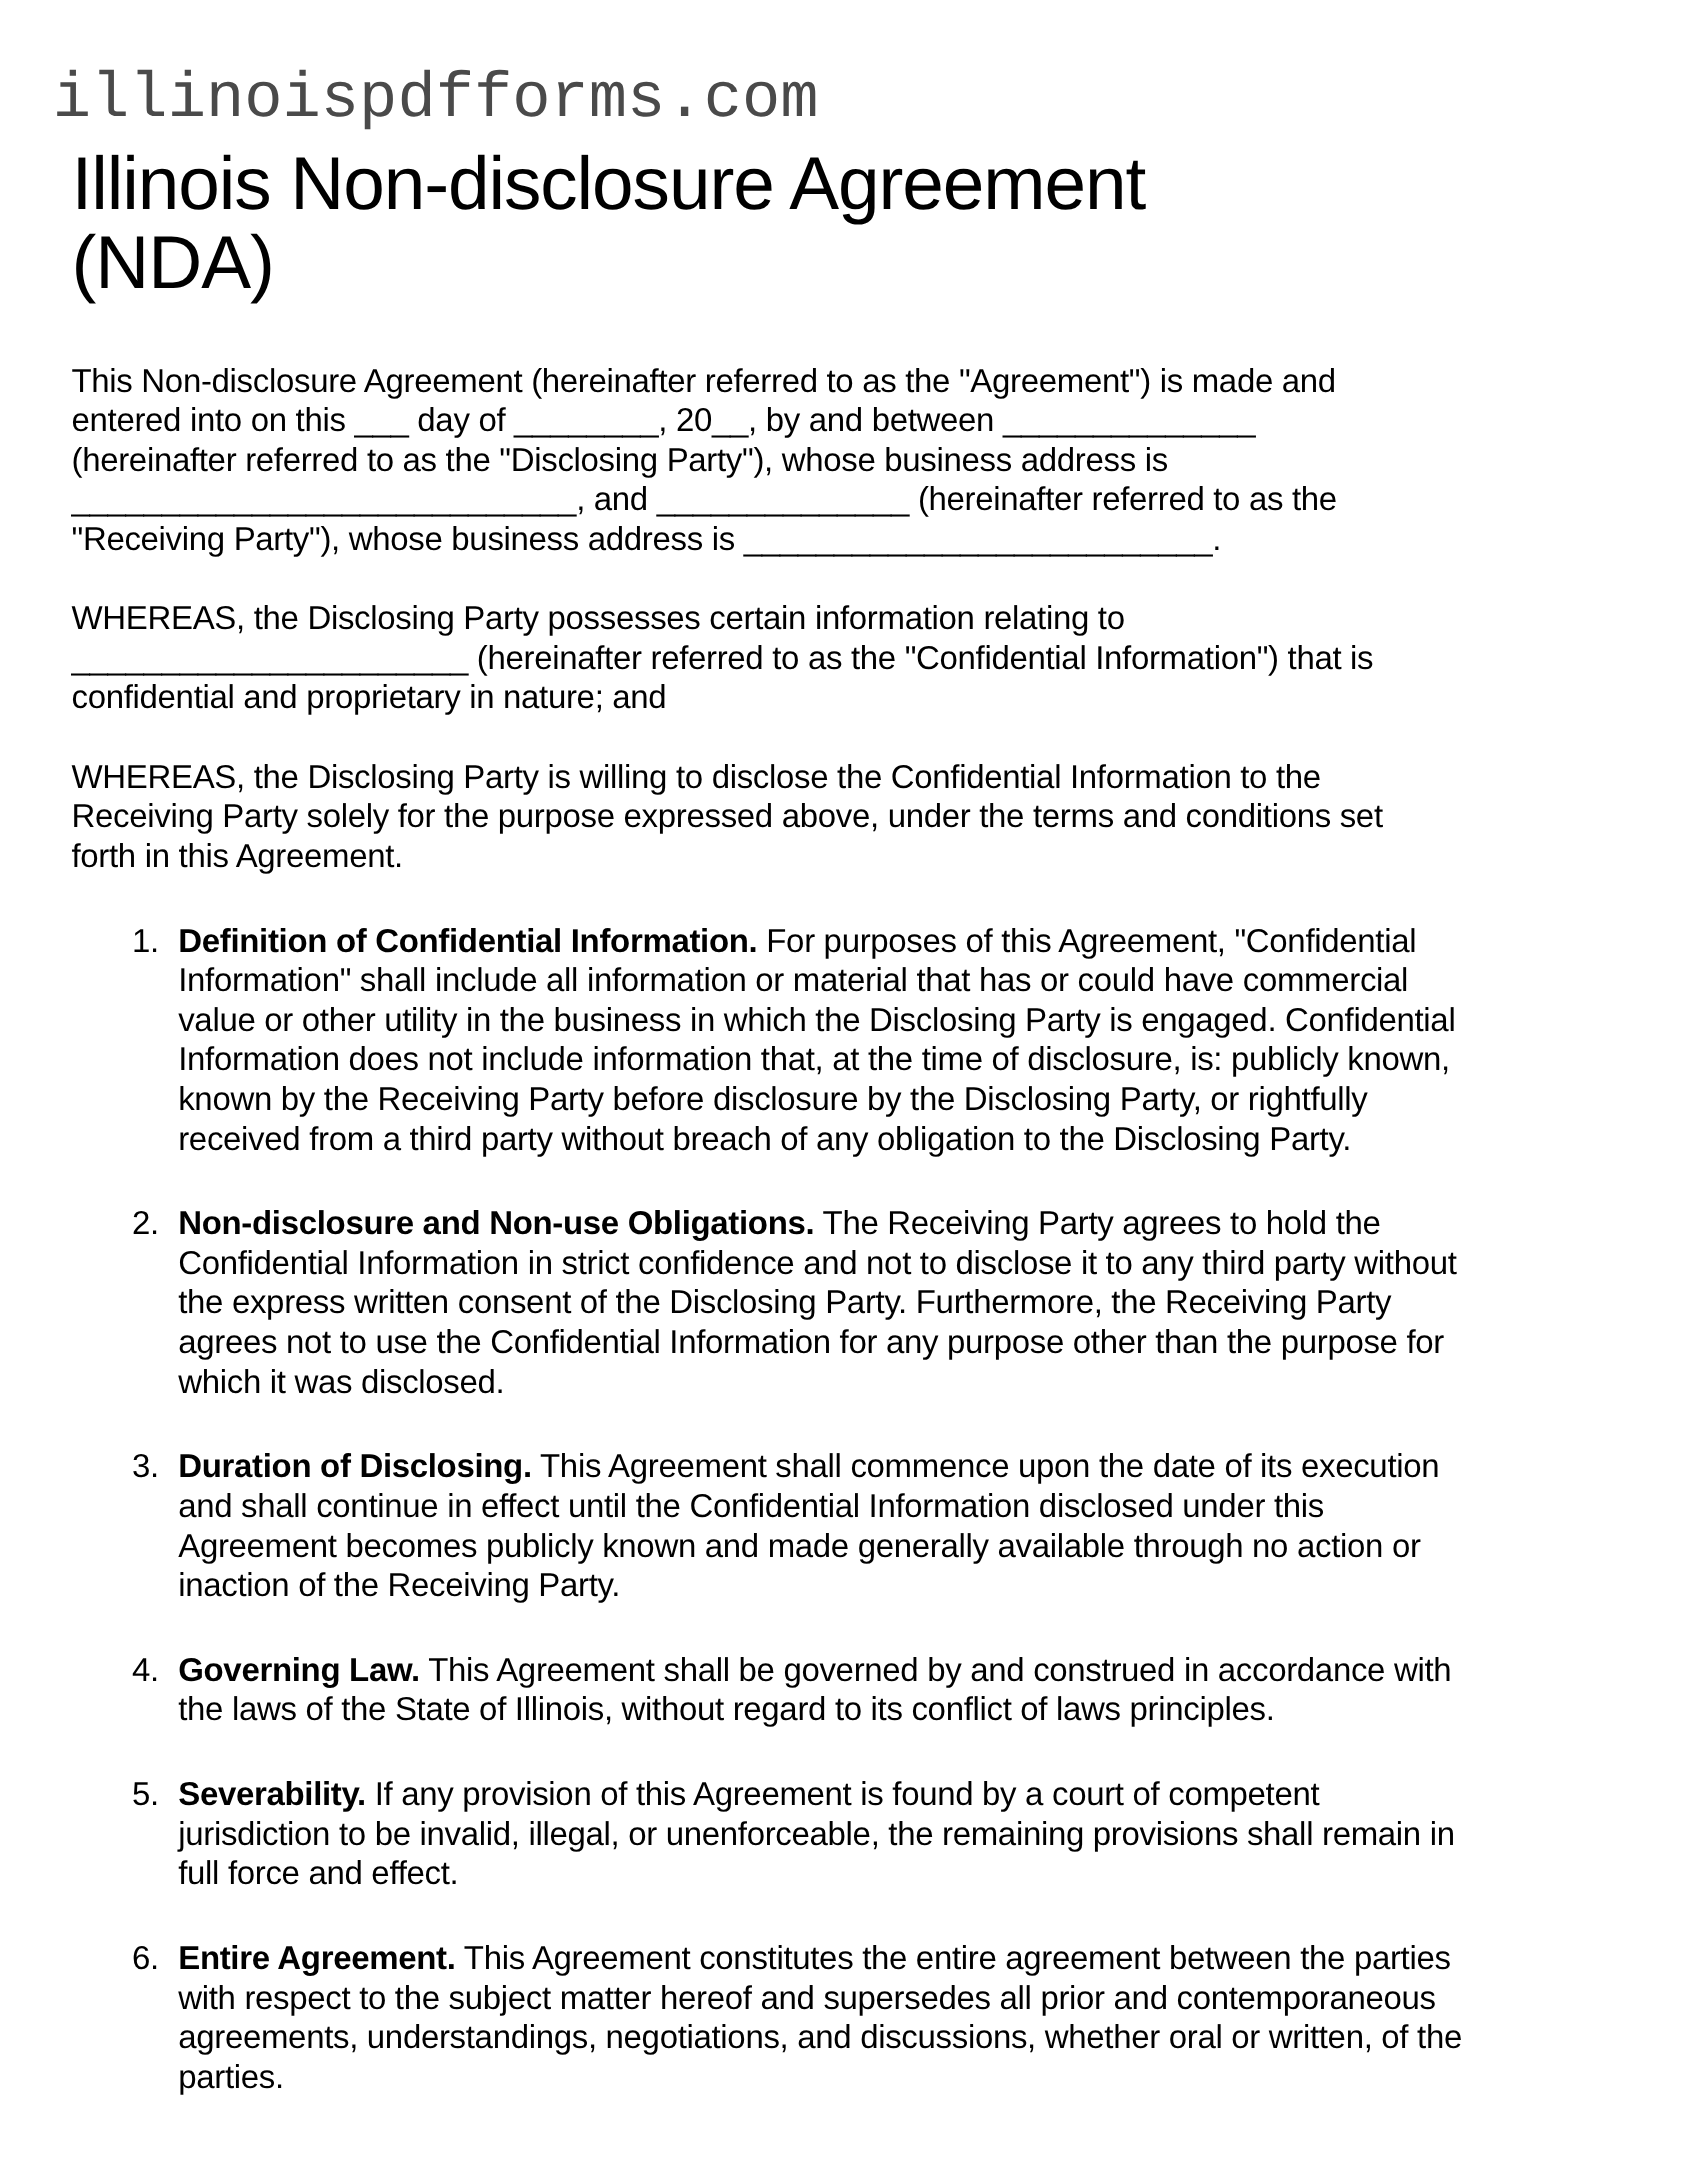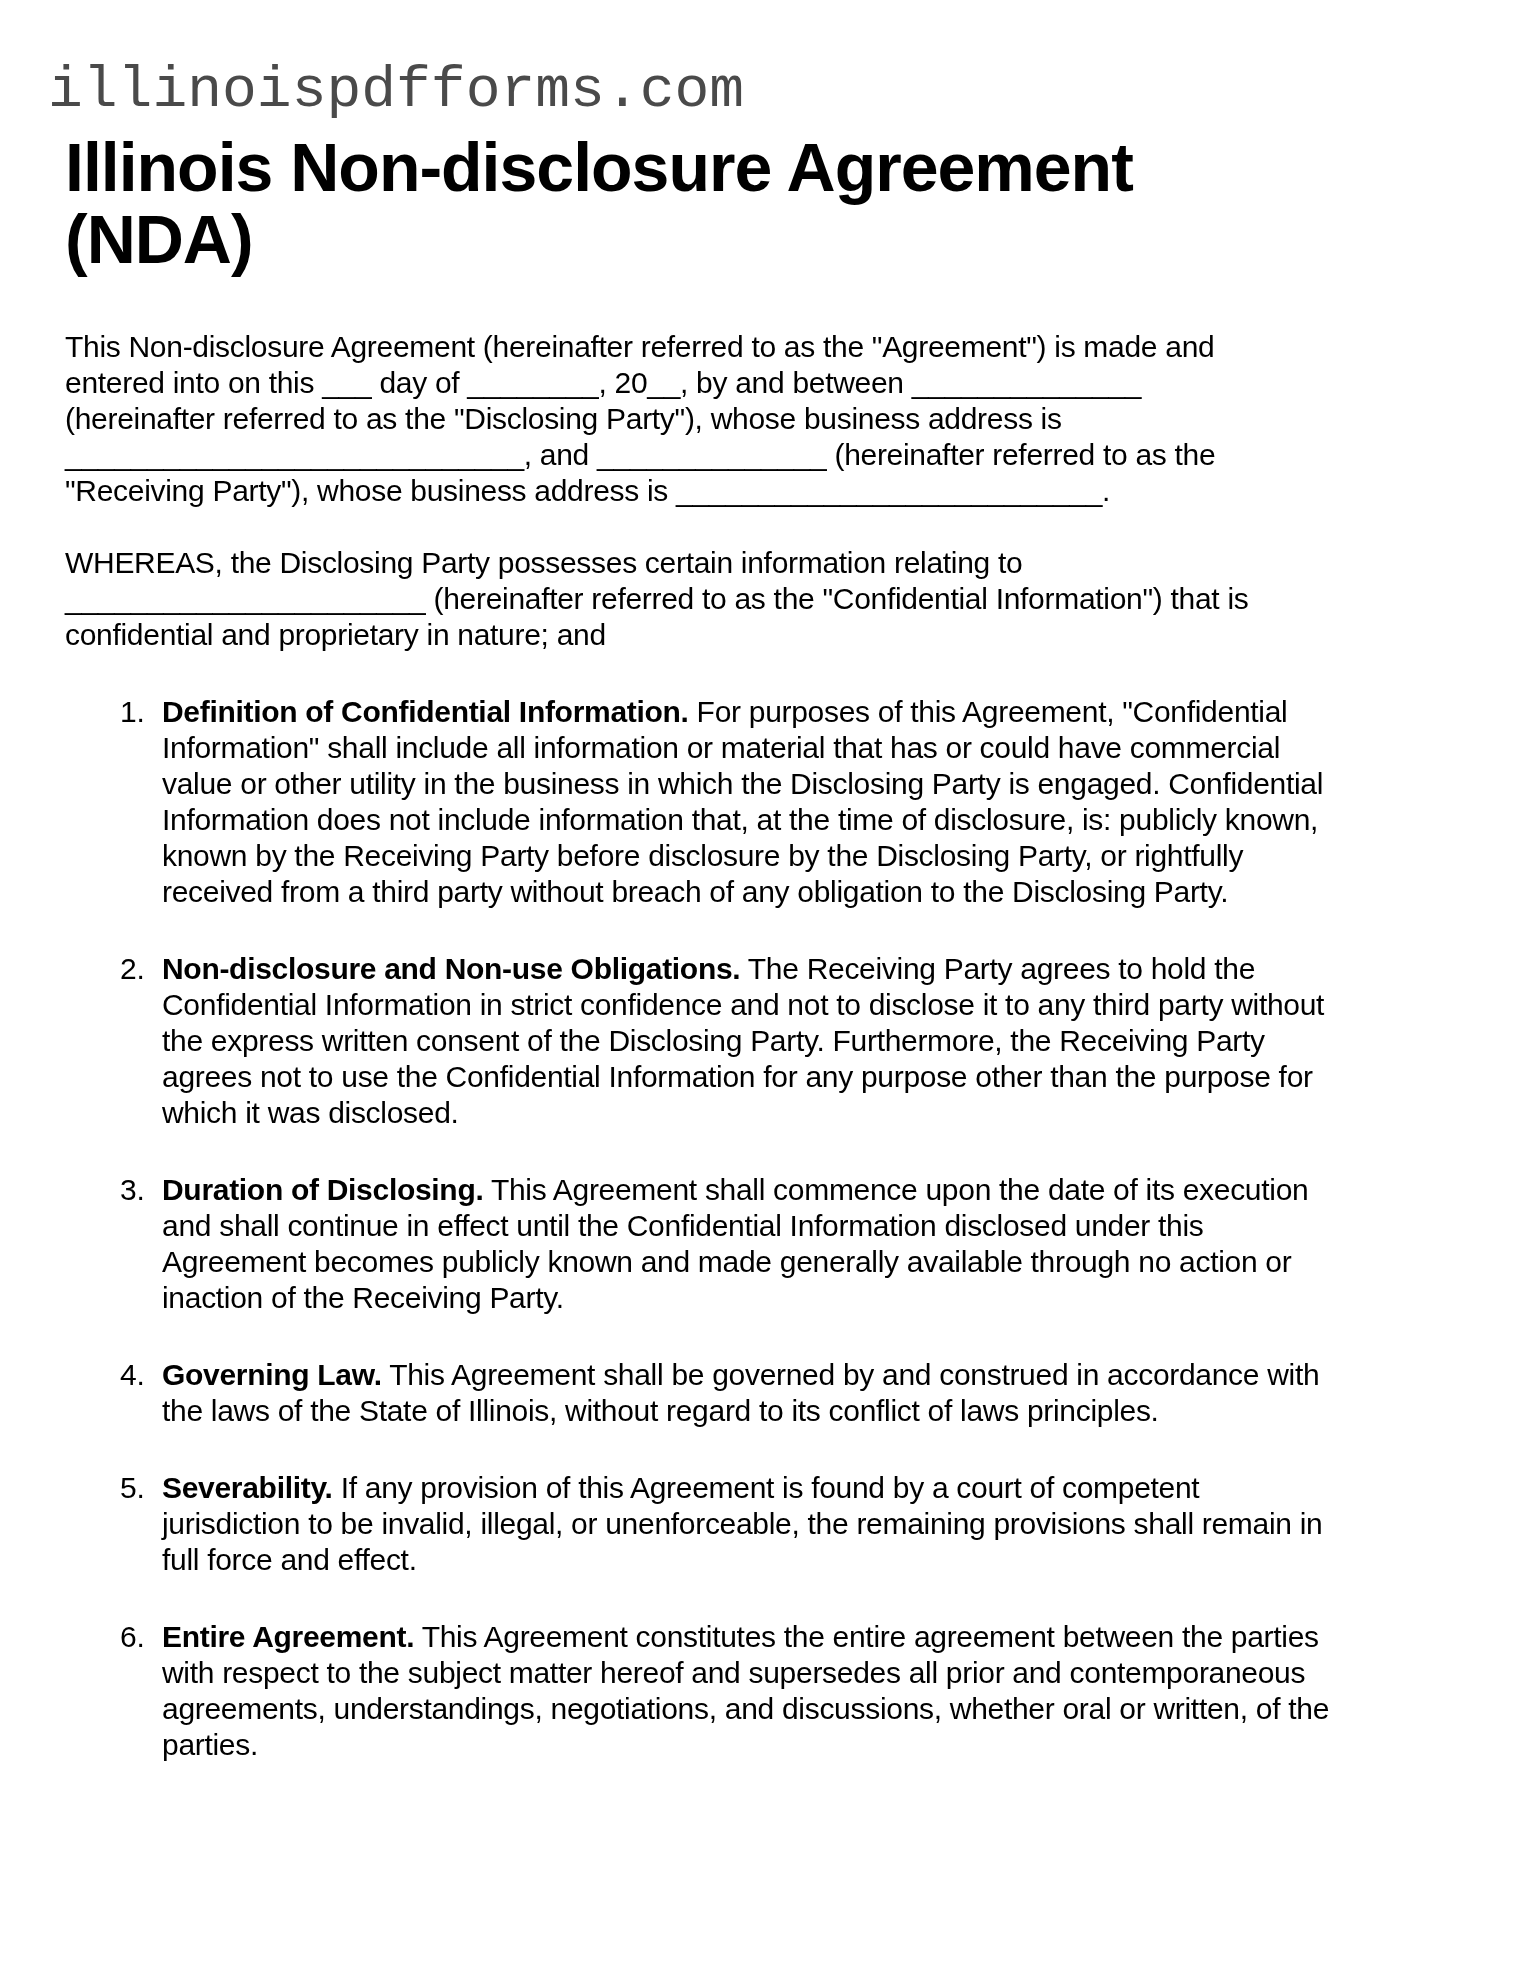--- a/index.html
+++ b/index.html
@@ -24,21 +24,21 @@
     font-family: "Liberation Mono", "DejaVu Sans Mono", monospace;
     font-size: 58px;
     line-height: 1.1;
     color: #4a4a4a;
     margin-left: -17px;
     white-space: nowrap;
     margin-top: 33px;
   }
   h1.doc-title {
     font-family: "Liberation Sans", sans-serif;
-    font-weight: bold;
+    font-weight: normal;
     font-size: 68px;
     line-height: 1.06;
     letter-spacing: -1px;
     margin: 8px 0 54px 0;
     max-width: 1160px;
     color: #000000;
   }
   .doc-body p {
     font-size: 30px;
     line-height: 36px;
@@ -81,20 +81,21 @@
 
   <h1 class="doc-title">Illinois Non-disclosure Agreement (NDA)</h1>
 
   <div class="doc-body">
 
     <p>This Non-disclosure Agreement (hereinafter referred to as the "Agreement") is made and entered into on this ___ day of ________, 20__, by and between ______________ (hereinafter referred to as the "Disclosing Party"), whose business address is ____________________________, and ______________ (hereinafter referred to as the "Receiving Party"), whose business address is __________________________.</p>
 
     <p>WHEREAS, the Disclosing Party possesses certain information relating to ______________________ (hereinafter referred to as the "Confidential Information") that is confidential and proprietary in nature; and</p>
 
 
+    <p>WHEREAS, the Disclosing Party is willing to disclose the Confidential Information to the Receiving Party solely for the purpose expressed above, under the terms and conditions set forth in this Agreement.</p>
 
 
     <ol class="terms">
       <li>
         <strong>Definition of Confidential Information.</strong><span> For purposes of this Agreement, "Confidential Information" shall include all information or material that has or could have commercial value or other utility in the business in which the Disclosing Party is engaged. Confidential Information does not include information that, at the time of disclosure, is: publicly known, known by the Receiving Party before disclosure by the Disclosing Party, or rightfully received from a third party without breach of any obligation to the Disclosing Party.</span>
       </li>
       <li>
         <strong>Non-disclosure and Non-use Obligations.</strong><span> The Receiving Party agrees to hold the Confidential Information in strict confidence and not to disclose it to any third party without the express written consent of the Disclosing Party. Furthermore, the Receiving Party agrees not to use the Confidential Information for any purpose other than the purpose for which it was disclosed.</span>
       </li>
       <li>

